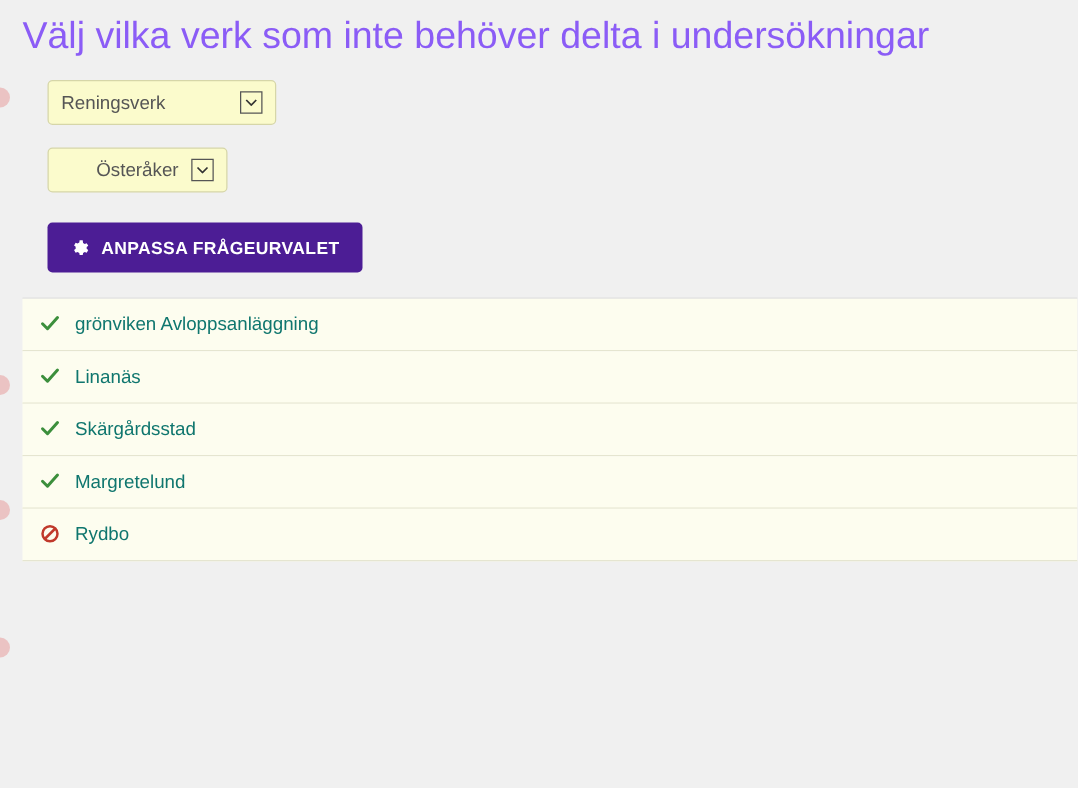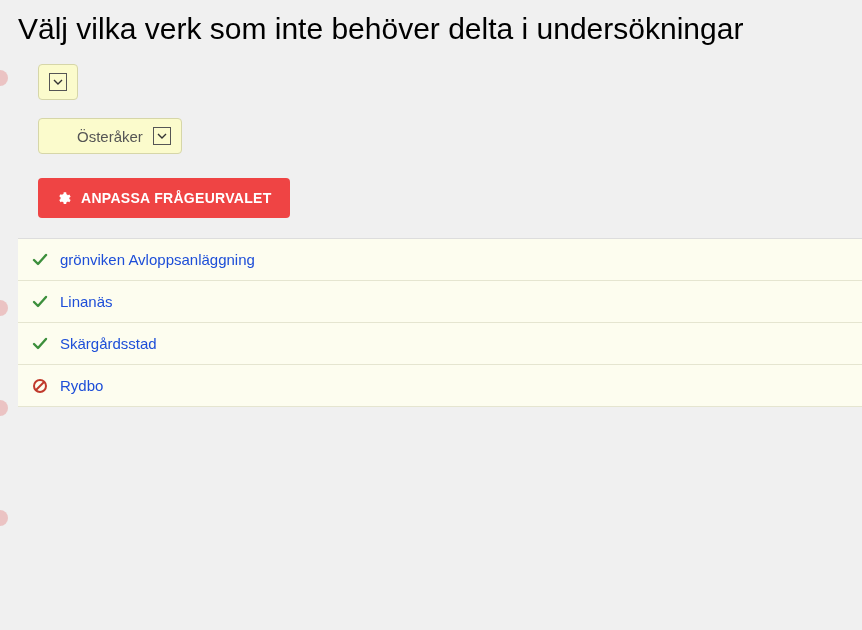--- a/index.html
+++ b/index.html
@@ -20,21 +20,21 @@
       left: -8px;
       width: 16px;
       height: 16px;
       border-radius: 50%;
       background: #e8a5a5;
       opacity: 0.6;
     }
     .page-title {
       font-size: 30px;
       font-weight: 400;
-      color: #000000;
+      color: #8b5cf6;
       padding: 12px 18px 18px 18px;
     }
     .controls {
       padding-left: 38px;
     }
     .select-wrap {
       display: inline-flex;
       align-items: center;
       background: #fbfbcc;
       border: 1px solid #d6d6a8;
@@ -60,21 +60,21 @@
       align-items: center;
       justify-content: center;
     }
     .select-caret svg {
       width: 10px;
       height: 6px;
     }
     .action-button {
       display: inline-flex;
       align-items: center;
-      background: #ef4444;
+      background: #4c1d95;
       color: #fff;
       font-size: 14px;
       font-weight: 600;
       letter-spacing: 0.3px;
       border: none;
       border-radius: 4px;
       padding: 12px 18px;
       cursor: pointer;
       margin-top: 6px;
       margin-bottom: 20px;
@@ -82,26 +82,26 @@
     .action-button .gear {
       margin-right: 10px;
       display: inline-flex;
     }
     .list {
       margin-left: 18px;
       border-top: 1px solid #ddd;
     }
     .list-row {
       display: flex;
-      align-items: flex-end;
+      align-items: flex-start;
       padding: 12px 14px;
       border-bottom: 1px solid #e5e5d0;
       background: #fdfdef;
       font-size: 15px;
-      color: #1d4ed8;
+      color: #0f766e;
       cursor: pointer;
     }
     .list-row .icon {
       width: 16px;
       height: 16px;
       margin-right: 12px;
       display: inline-flex;
       align-items: center;
       justify-content: center;
       flex-shrink: 0;
@@ -116,20 +116,21 @@
 <div class="badge-decor" style="top:300px"></div>
 <div class="badge-decor" style="top:400px"></div>
 <div class="badge-decor" style="top:510px"></div>
 
 <h1 class="page-title">Välj vilka verk som inte behöver delta i undersökningar</h1>
 
 <div class="controls">
 
   <div>
     <div class="select-wrap">
+      <span class="label">Reningsverk</span>
       <span class="select-caret">
         <svg viewBox="0 0 10 6">
             <path d="M1 1 L5 5 L9 1" fill="none" stroke="#333" stroke-width="1.4"></path>
           </svg>
       </span>
     </div>
   </div>
 
   <div>
     <div class="select-wrap narrow">
@@ -174,19 +175,27 @@
       <span class="icon">
         <svg width="16" height="16" viewBox="0 0 16 16">
           <path class="check-svg" d="M2 8 L6 12 L14 3" fill="none" stroke-width="2.4" stroke-linecap="round" stroke-linejoin="round"></path>
         </svg>
       </span>
       <span>Skärgårdsstad</span>
     </div>
     <div class="list-row">
       <span class="icon">
         <svg width="16" height="16" viewBox="0 0 16 16">
+          <path class="check-svg" d="M2 8 L6 12 L14 3" fill="none" stroke-width="2.4" stroke-linecap="round" stroke-linejoin="round"></path>
+        </svg>
+      </span>
+      <span>Margretelund</span>
+    </div>
+    <div class="list-row">
+      <span class="icon">
+        <svg width="16" height="16" viewBox="0 0 16 16">
           <circle class="prohibit-svg" cx="8" cy="8" r="6" stroke-width="2"></circle>
           <line class="prohibit-svg" x1="4" y1="12" x2="12" y2="4" stroke-width="2"></line>
         </svg>
       </span>
       <span>Rydbo</span>
     </div>
   </div>
 
 </body></html>

